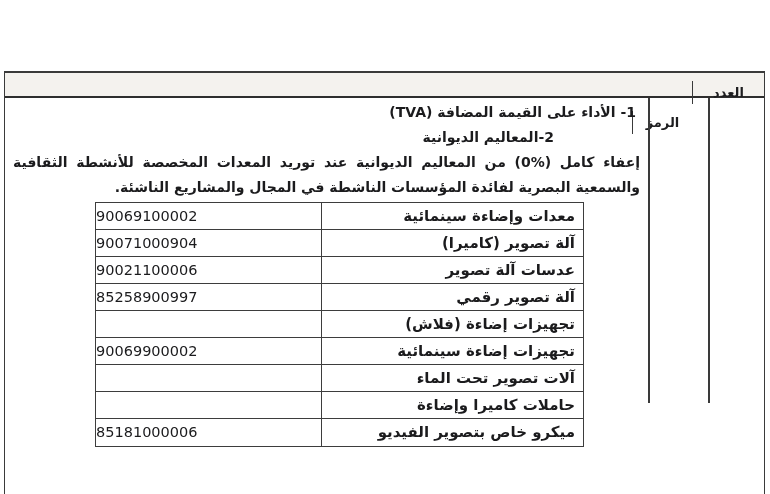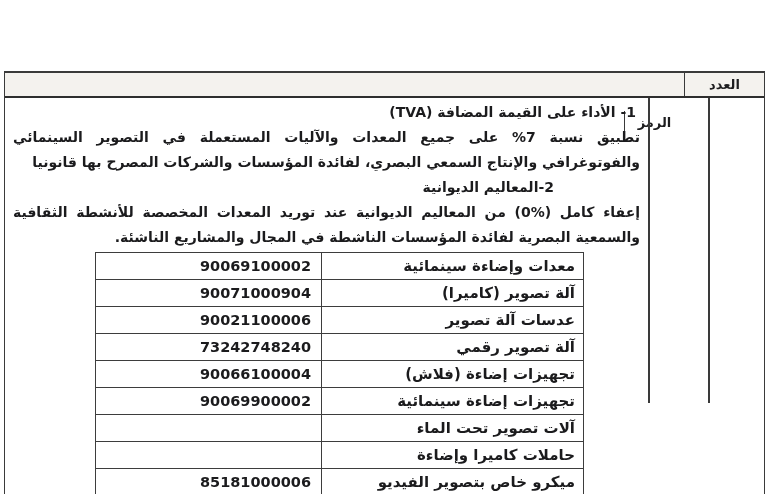--- a/index.html
+++ b/index.html
@@ -40,21 +40,21 @@
     height:25px;
     border-bottom:2px solid #2e2e2e;
     background:#f4f2ee;
     font-weight:bold;
     font-size:13px;
   }
   .head-row .cell {
     display:flex; align-items:center; justify-content:center;
     height:100%;
   }
-  .cell-count { width:80px; border-left:1.5px solid #3a3a3a; }
+  .cell-count { width:72px; border-left:1.5px solid #3a3a3a;margin-top:8px; }
   .cell-code  { width:60px; border-left:1.5px solid #3a3a3a;margin-top:38px; }
   .cell-proposal { flex:1; }
 
   .body-area { position:relative; height:305px; }
   .vline {
     position:absolute; top:0; bottom:0; width:1.5px; background:#3a3a3a;
   }
   .vline.v-code  { left:643px; }
   .vline.v-count { left:703px; }
 
@@ -98,23 +98,22 @@
     font-weight:bold;
     line-height:26px;
     padding-right:8px;
     text-align:right;
     white-space:nowrap;
     overflow:hidden;
   }
   .item-code {
     flex:1;
     font-size:14.5px;
-    font-weight:700;
+    font-weight:400;
     line-height:26px;
-    text-align:right;
     padding-right:10px;
     direction:ltr;
     font-family:"DejaVu Sans", sans-serif;
   }
 </style>
 </head>
 <body>
 
 <div class="page">
 
@@ -125,21 +124,20 @@
       <div class="cell cell-count">العدد</div>
       <div class="cell cell-code">الرمز</div>
     </div>
 
     <div class="body-area">
       <div class="vline v-code"></div>
       <div class="vline v-count"></div>
 
       <div class="proposal-content">
         <div class="sec-title t1">1- الأداء على القيمة المضافة (TVA)</div>
-        <p class="sec-body">تطبيق نسبة 7% على جميع المعدات والآليات المستعملة في التصوير السينمائي والفوتوغرافي والإنتاج السمعي البصري، لفائدة المؤسسات والشركات المصرح بها قانونيا</p>
         <div class="sec-title t2">2-المعاليم الديوانية</div>
         <p class="sec-body">إعفاء كامل (%0) من المعاليم الديوانية عند توريد المعدات المخصصة للأنشطة الثقافية والسمعية البصرية لفائدة المؤسسات الناشطة في المجال والمشاريع الناشئة.</p>
 
         <div class="inner-table" id="items-table">
   <div class="item-row">
     <div class="item-label">معدات وإضاءة سينمائية</div>
     <div class="item-code">90069100002</div>
   </div>
 
   <div class="item-row">
@@ -147,26 +145,25 @@
     <div class="item-code">90071000904</div>
   </div>
 
   <div class="item-row">
     <div class="item-label">عدسات آلة تصوير</div>
     <div class="item-code">90021100006</div>
   </div>
 
   <div class="item-row">
     <div class="item-label">آلة تصوير رقمي</div>
-    <div class="item-code">73242748240</div>
+    <div class="item-code">85258900997</div>
   </div>
 
   <div class="item-row">
     <div class="item-label">تجهيزات إضاءة (فلاش)</div>
-    <div class="item-code">90066100004</div>
   </div>
 
   <div class="item-row">
     <div class="item-label">تجهيزات إضاءة سينمائية</div>
     <div class="item-code">90069900002</div>
   </div>
 
   <div class="item-row">
     <div class="item-label">آلات تصوير تحت الماء</div>
   </div>

